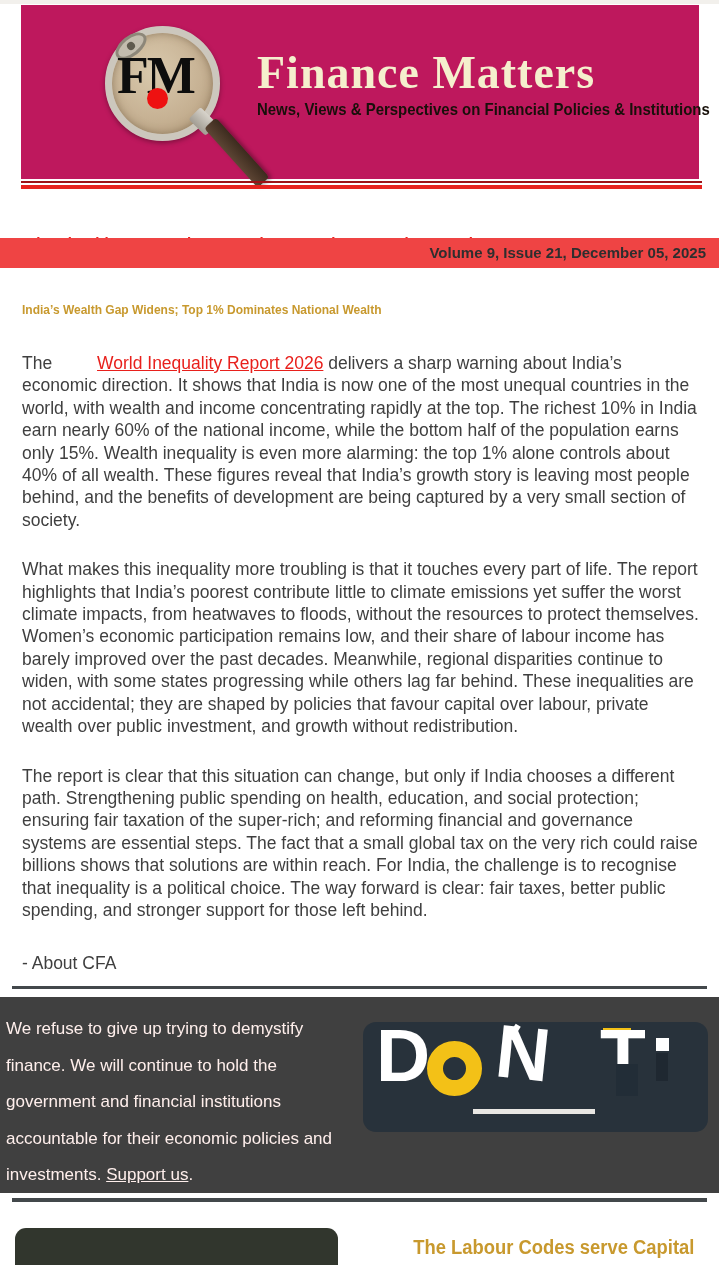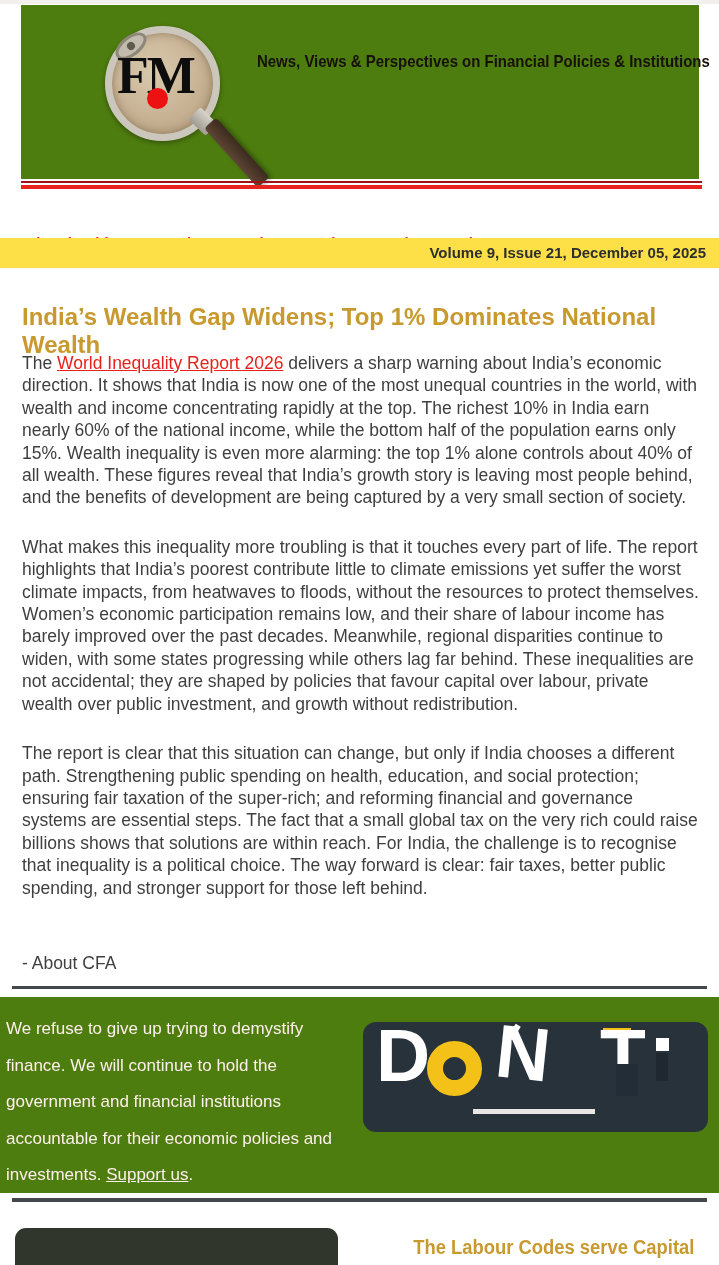--- a/index.html
+++ b/index.html
@@ -7,21 +7,21 @@
   body {
     width:719px; height:1265px; position:relative; overflow:hidden;
     font-family:"Liberation Sans", sans-serif;
   }
   .abs { position:absolute; }
 
   
   .top-strip { left:0; top:0; width:719px; height:4px; background:#f2f0ec; }
 
   
-  .header { left:21px; top:5px; width:678px; height:174px; background:#4d7c0f; }
+  .header { left:21px; top:5px; width:678px; height:174px; background:#be185d; }
   .magnifier { position:absolute; left:84px; top:21px; width:120px; height:120px; }
   .glass {
     position:absolute; left:0; top:0; width:115px; height:115px; border-radius:50%;
     border:7px solid #ccc7bd;
     background:radial-gradient(circle at 42% 38%, #d9c9ad 0%, #c7b294 55%, #b29a79 100%);
     box-shadow:0 2px 5px rgba(0,0,0,.35), inset 0 0 8px rgba(90,70,45,.5);
   }
   .fm-letters {
     position:absolute; left:0; top:24px; width:101px; text-align:center;
     font-family:"Liberation Serif", serif; font-weight:700; font-size:52px;
@@ -52,37 +52,37 @@
   }
 
   
   .red-rule { left:21px; top:181px; width:681px; }
   .red-rule .r1 { height:2px; background:#9e1317; }
   .red-rule .r2 { height:2px; background:transparent; }
   .red-rule .r3 { height:4px; background:#e6231e; }
 
   
   .slogan { left:22px; top:210px; width:690px; font-size:15px; font-weight:700; color:#ea1f1c;margin-top:24px; }
-  .issue-bar { left:0; top:238px; width:719px; height:30px; background:#fde047; }
+  .issue-bar { left:0; top:238px; width:719px; height:30px; background:#ef4444; }
   .issue-bar span { position:absolute; right:13px; top:0; line-height:30px;
     font-size:15px; font-weight:700; color:#2e2e2e; }
 
   
-  .headline { left:22px; top:303px; width:690px; font-size:24px; font-weight:700; color:#c8992e; }
+  .headline { left:22px; top:303px; width:690px; font-size:12px; font-weight:700; color:#c8992e; }
   .article { left:22px; top:352px; width:679px; font-size:17.5px; line-height:22.4px; color:#3f3f3f; }
   .article p { margin:0 0 27px 0; }
-  .article a { color:#e8201c; text-decoration:underline; cursor:pointer; }
+  .article a { color:#e8201c; text-decoration:underline; cursor:pointer;margin-left:40px; }
   .signature { left:22px; top:953px; font-size:17.5px; color:#3f3f3f; }
 
   .rule-dark { left:12px; width:695px; background:#43484b; }
   .rule-dark.one { top:986px; height:3px; }
   .rule-dark.two { top:1198px; height:4px; }
 
   
-  .banner { left:0; top:997px; width:719px; height:196px; background:#4d7c0f; }
+  .banner { left:0; top:997px; width:719px; height:196px; background:#404040; }
   .banner-text { position:absolute; left:6px; top:14px; width:346px;
     font-size:17px; line-height:36.6px; color:#ffefec; }
   .banner-text a { color:#ffefec; text-decoration:underline; cursor:pointer; }
   .gif-box { position:absolute; left:363px; top:25px; width:345px; height:110px;
     background:#28323b; border-radius:13px; overflow:hidden; cursor:pointer; }
   .gl { position:absolute; font-weight:700; font-size:75px; line-height:75px; color:#ffffff;
     font-family:"Liberation Sans", sans-serif; }
   .gl-d { left:13px; top:-4px; }
   .go  { position:absolute; left:64px; top:19px; width:55px; height:55px;
     border:16px solid #f3c117; border-radius:50%; }
@@ -110,20 +110,21 @@
 <div class="abs header">
   <div class="magnifier">
     <div class="glass"></div>
     <div class="rim-eye"></div>
     <div class="fm-letters"><span>F</span><span>M</span></div>
     <div class="red-dot"></div>
     <div class="ferrule"></div>
     <div class="handle"></div>
   </div>
   <div class="title-block">
+    <div class="nl-title">Finance Matters</div>
     <span class="nl-tagline">News, Views &amp; Perspectives on Financial Policies &amp; Institutions</span>
   </div>
 </div>
 
 <div class="abs red-rule">
   <div class="r1"></div>
   <div class="r2"></div>
   <div class="r3"></div>
 </div>
 

